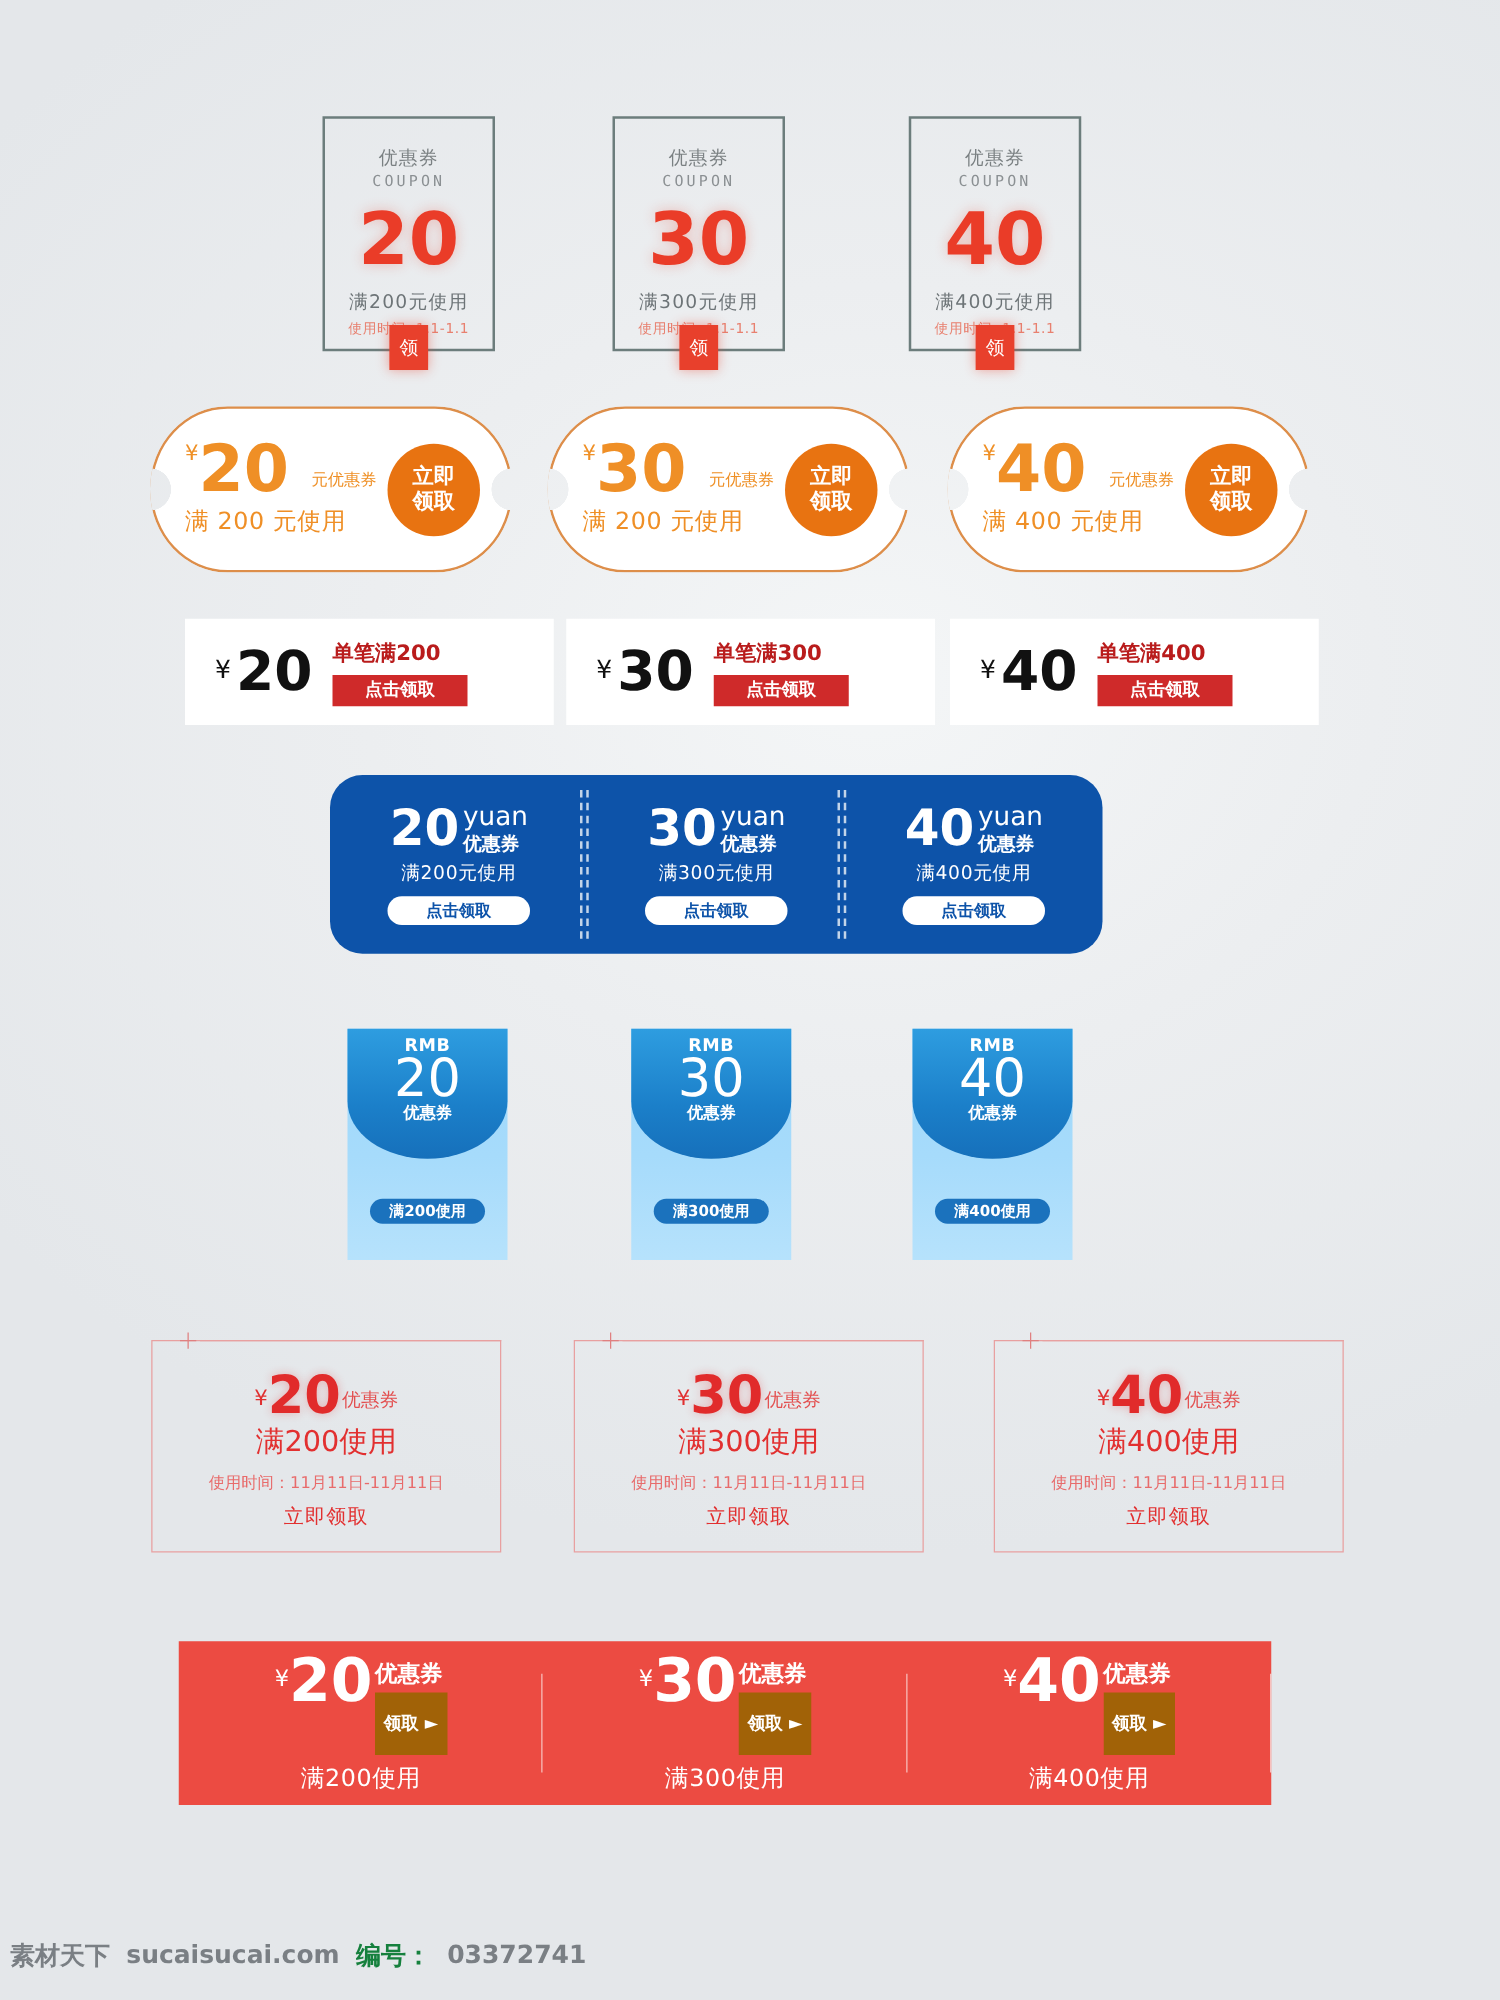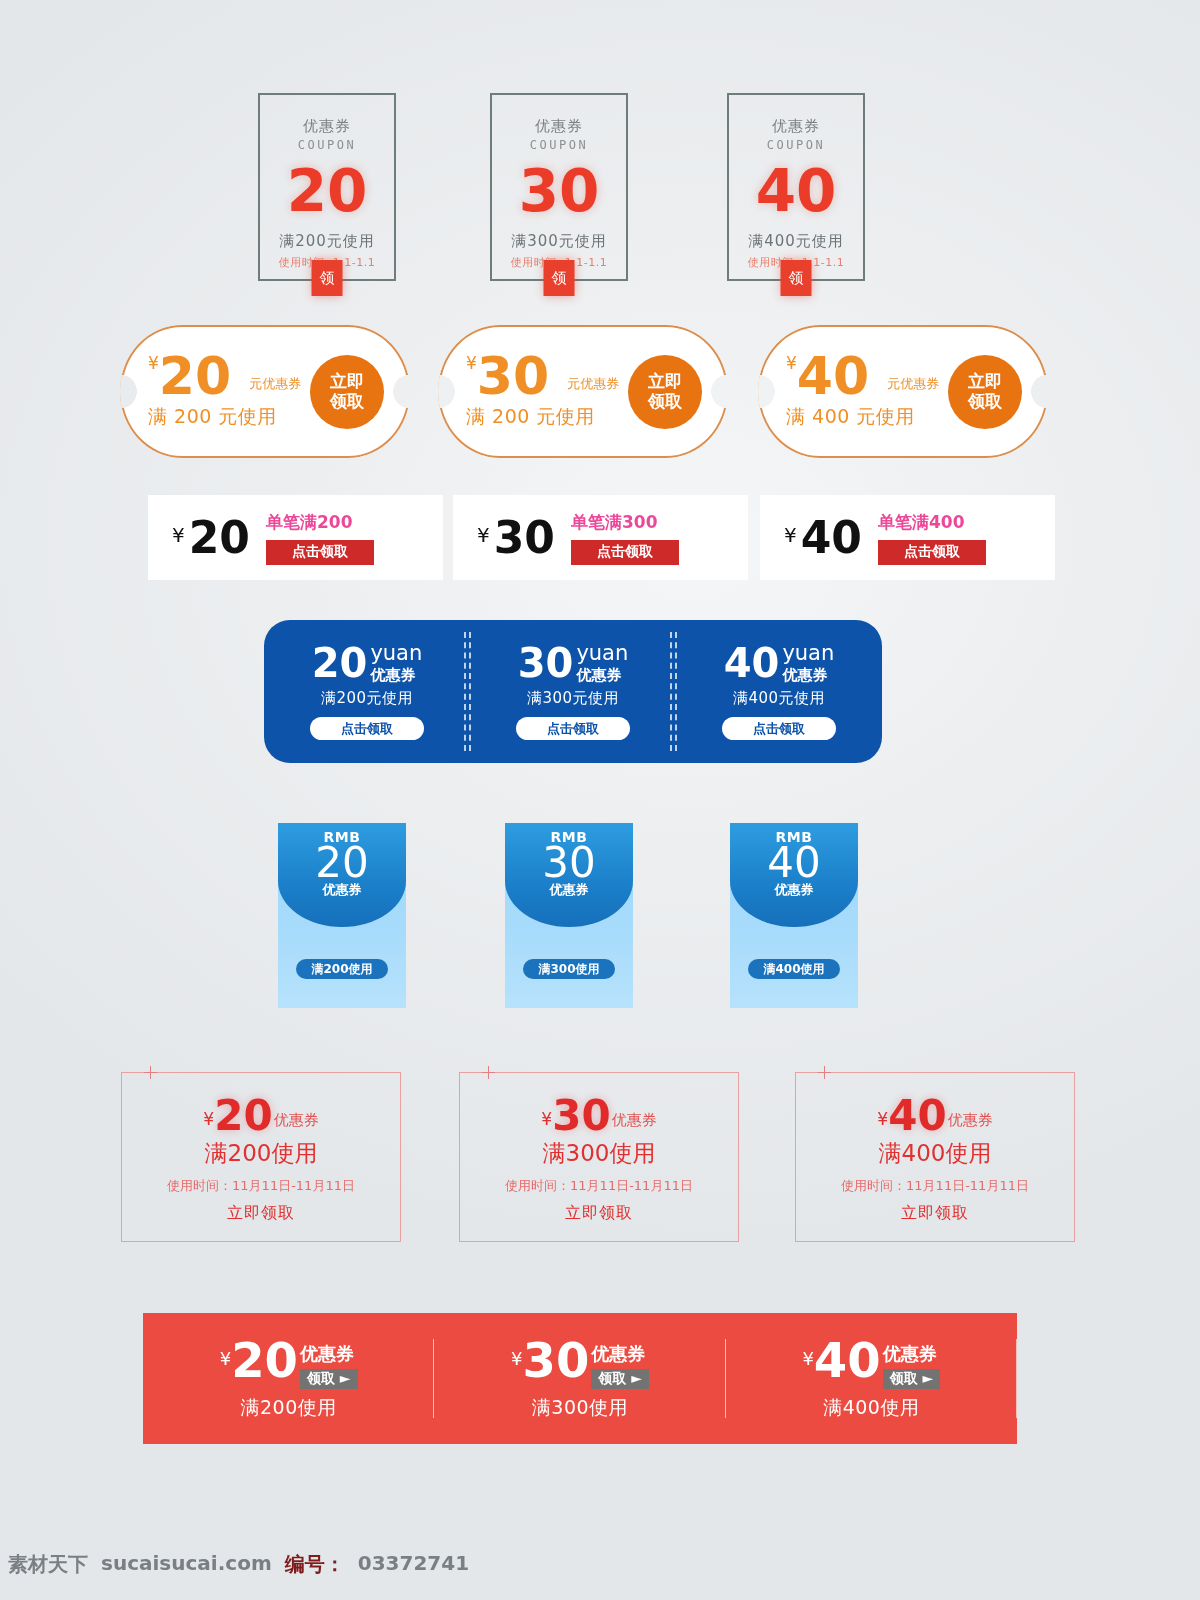--- a/index.html
+++ b/index.html
@@ -51,21 +51,21 @@
             color:#fff; font-size:17px; font-weight:bold; line-height:1.12;
             display:flex; flex-direction:column; align-items:center; justify-content:center; }
 
   
   .row3 { position:absolute; top:495px; left:0; width:1200px; height:85px; }
   .c3 { position:absolute; width:295px; height:85px; background:#fff;
         display:flex; align-items:center; padding-left:24px; }
   .c3-yen { font-size:20px; color:#111; margin-right:4px; margin-bottom:6px; }
   .c3-amt { font-size:44px; font-weight:bold; color:#111; line-height:1; font-family:"DejaVu Sans", sans-serif;}
   .c3-right { margin-left:16px; display:flex; flex-direction:column; }
-  .c3-cond { font-size:17px; color:#ec4899; font-weight:bold; }
+  .c3-cond { font-size:17px; color:#b91c1c; font-weight:bold; }
   .c3-btn { margin-top:6px; width:108px; height:25px; background:#cf2a2a; color:#fff;
             font-size:14px; font-weight:bold; display:flex; align-items:center; justify-content:center; }
 
   
   .row4 { position:absolute; top:620px; left:264px; width:618px; height:143px;
           background:#0d53a9; border-radius:26px; display:flex; }
   .c4 { flex:1; position:relative; display:flex; flex-direction:column;
         align-items:center; justify-content:center; }
   .c4-line1 { display:flex; align-items:flex-start; }
   .c4-amt { font-size:40px; font-weight:bold; color:#fff; line-height:1; font-family:"DejaVu Sans", sans-serif;}
@@ -119,29 +119,29 @@
   
   .row7 { position:absolute; top:1313px; left:143px; width:874px; height:131px;
           background:#ec4b42; display:flex; }
   .c7 { flex:1; position:relative; display:flex; flex-direction:column;
         align-items:center; justify-content:center; }
   .c7-l1 { display:flex; align-items:flex-start; }
   .c7-yen { font-size:18px; color:#fff; margin-top:12px; }
   .c7-amt { font-size:48px; font-weight:bold; color:#fff; line-height:1; font-family:"DejaVu Sans", sans-serif;}
   .c7-col { margin-left:2px; display:flex; flex-direction:column; align-items:flex-start; margin-top:6px; }
   .c7-coupon { font-size:18px; color:#fff; font-weight:bold; }
-  .c7-btn { margin-top:3px; background:#737373; color:#fff; font-size:14px; font-weight:bold;
-            padding:1px 7px; display:flex; align-items:center; gap:3px; }
+  .c7-btn { margin-top:3px; background:#a16207; color:#fff; font-size:14px; font-weight:bold;
+            padding:16px 7px; display:flex; align-items:center; gap:3px; }
   .c7-cond { font-size:19px; color:#fff; margin-top:6px; letter-spacing:.5px; }
   .c7-sep { position:absolute; right:0; top:26px; bottom:26px; width:1px; background:rgba(255,255,255,.65); }
 
   
   .footer { position:absolute; left:8px; bottom:22px; display:flex; align-items:flex-start; gap:13px;
             font-size:20px; font-weight:bold; color:#7a7f84; }
-  .footer .dim { color:#7f1d1d; }
+  .footer .dim { color:#15803d; }
 </style>
 </head>
 <body>
 
 <div class="row1">
   <div class="c1" style="left:258px;">
     <div class="c1-title">优惠券</div>
     <div class="c1-sub">COUPON</div>
     <div class="c1-amt">20</div>
     <div class="c1-cond">满200元使用</div>

